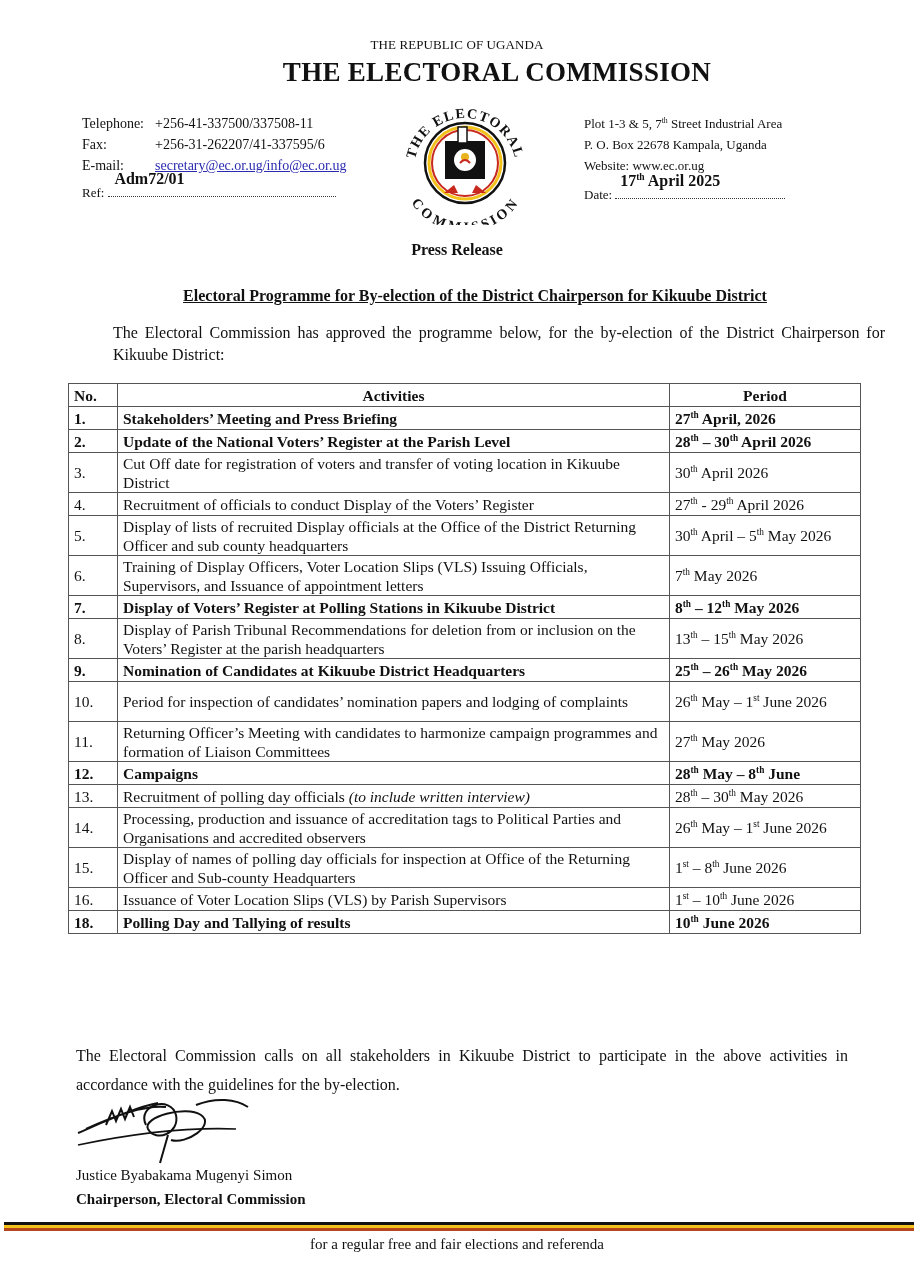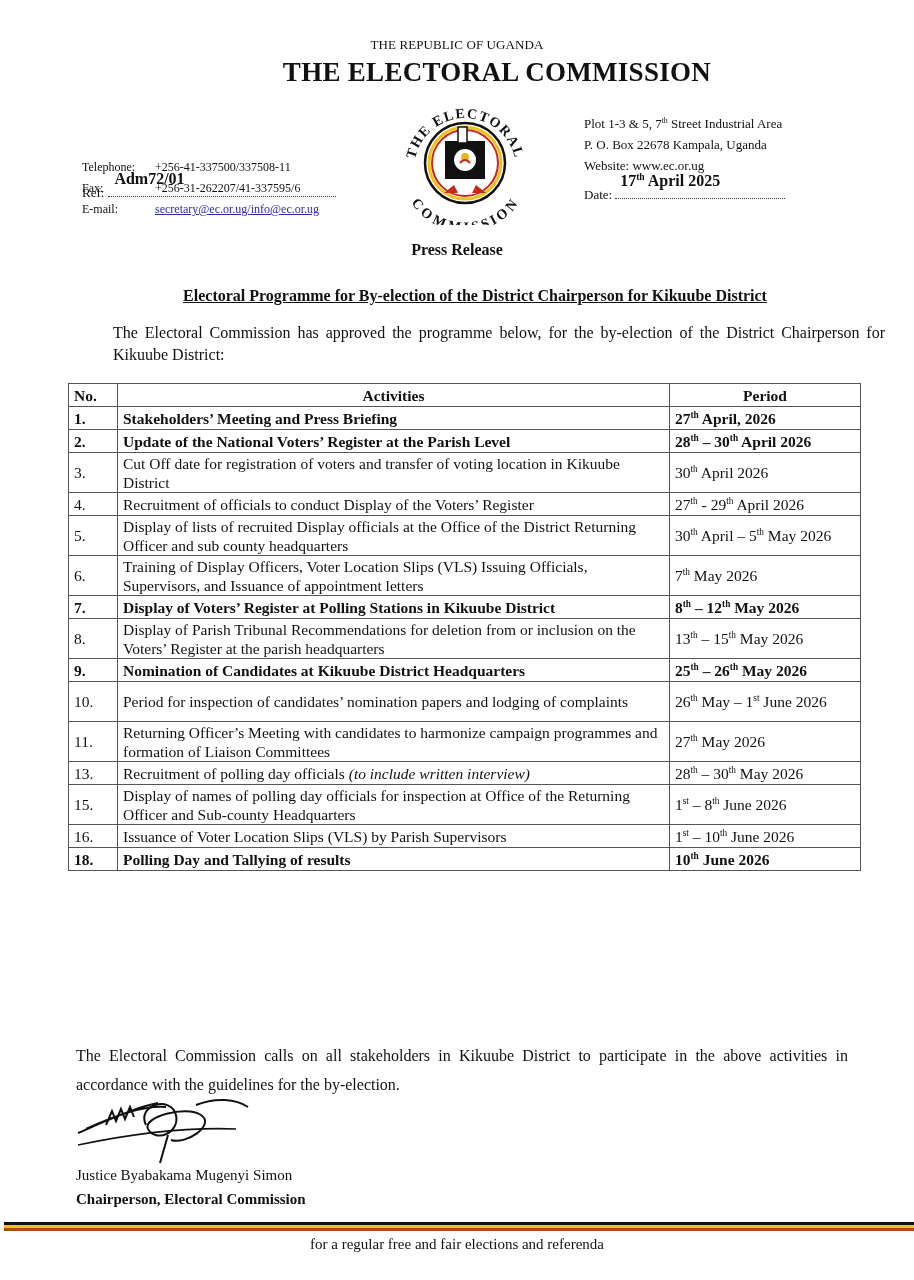--- a/index.html
+++ b/index.html
@@ -1,21 +1,21 @@
 <!DOCTYPE html>
 <html><head>
 <meta charset="utf-8">
 <style>
   html, body { margin:0; padding:0; background:#fff; }
   body { width:914px; height:1280px; position:relative; font-family:"Liberation Serif","DejaVu Serif",serif; color:#111; overflow:hidden; }
   .abs { position:absolute; }
   .center { left:0; width:914px; text-align:center; }
   .republic { top:37px; font-size:13px; letter-spacing:0.1px; }
   .title { top:57px; font-size:27px; font-weight:bold; letter-spacing:0.3px;padding-left:40px; }
-  .contact { left:82px; top:113px; font-size:12px; line-height:21px;margin-top:44px; }
+  .contact { left:82px; top:113px; font-size:14px; line-height:21px; }
   .contact .row { display:flex; }
   .contact .lbl { width:73px; }
   .contact a { color:#2b2bb0; text-decoration:underline; }
   .ref { left:82px; top:182px; font-size:13px; }
   .ref .dots { display:inline-block; width:228px; border-bottom:1.5px dotted #333; position:relative; height:14px; vertical-align:baseline; margin-left:4px; }
   .ref .val { position:absolute; left:6px; top:-12px; font-weight:bold; font-size:16px; }
   .address { left:584px; top:113px; font-size:13px; line-height:21px; }
   .date { left:584px; top:184px; font-size:13px; }
   .date .dots { display:inline-block; width:170px; border-bottom:1.5px dotted #333; position:relative; height:14px; margin-left:3px; }
   .date .val { position:absolute; left:5px; top:-12px; font-weight:bold; font-size:16px; white-space:nowrap; }
@@ -157,24 +157,34 @@
       <tr class="double">
         <td class="no">10.</td>
         <td>Period for inspection of candidates’ nomination papers and lodging of complaints</td>
         <td class="per">26<sup>th</sup> May – 1<sup>st</sup> June 2026</td>
       </tr>
       <tr class="double">
         <td class="no">11.</td>
         <td>Returning Officer’s Meeting with candidates to harmonize campaign programmes and formation of Liaison Committees</td>
         <td class="per">27<sup>th</sup> May 2026</td>
       </tr>
+      <tr class="bold single">
+        <td class="no">12.</td>
+        <td>Campaigns</td>
+        <td class="per">28<sup>th</sup> May – 8<sup>th</sup> June</td>
+      </tr>
       <tr class="single">
         <td class="no">13.</td>
         <td>Recruitment of polling day officials <i>(to include written interview)</i></td>
         <td class="per">28<sup>th</sup> – 30<sup>th</sup> May 2026</td>
+      </tr>
+      <tr class="double">
+        <td class="no">14.</td>
+        <td>Processing, production and issuance of accreditation tags to Political Parties and Organisations and accredited observers</td>
+        <td class="per">26<sup>th</sup> May – 1<sup>st</sup> June 2026</td>
       </tr>
       <tr class="double">
         <td class="no">15.</td>
         <td>Display of names of polling day officials for inspection at Office of the Returning Officer and Sub-county Headquarters</td>
         <td class="per">1<sup>st</sup> – 8<sup>th</sup> June 2026</td>
       </tr>
       <tr class="single">
         <td class="no">16.</td>
         <td>Issuance of Voter Location Slips (VLS) by Parish Supervisors</td>
         <td class="per">1<sup>st</sup> – 10<sup>th</sup> June 2026</td>

